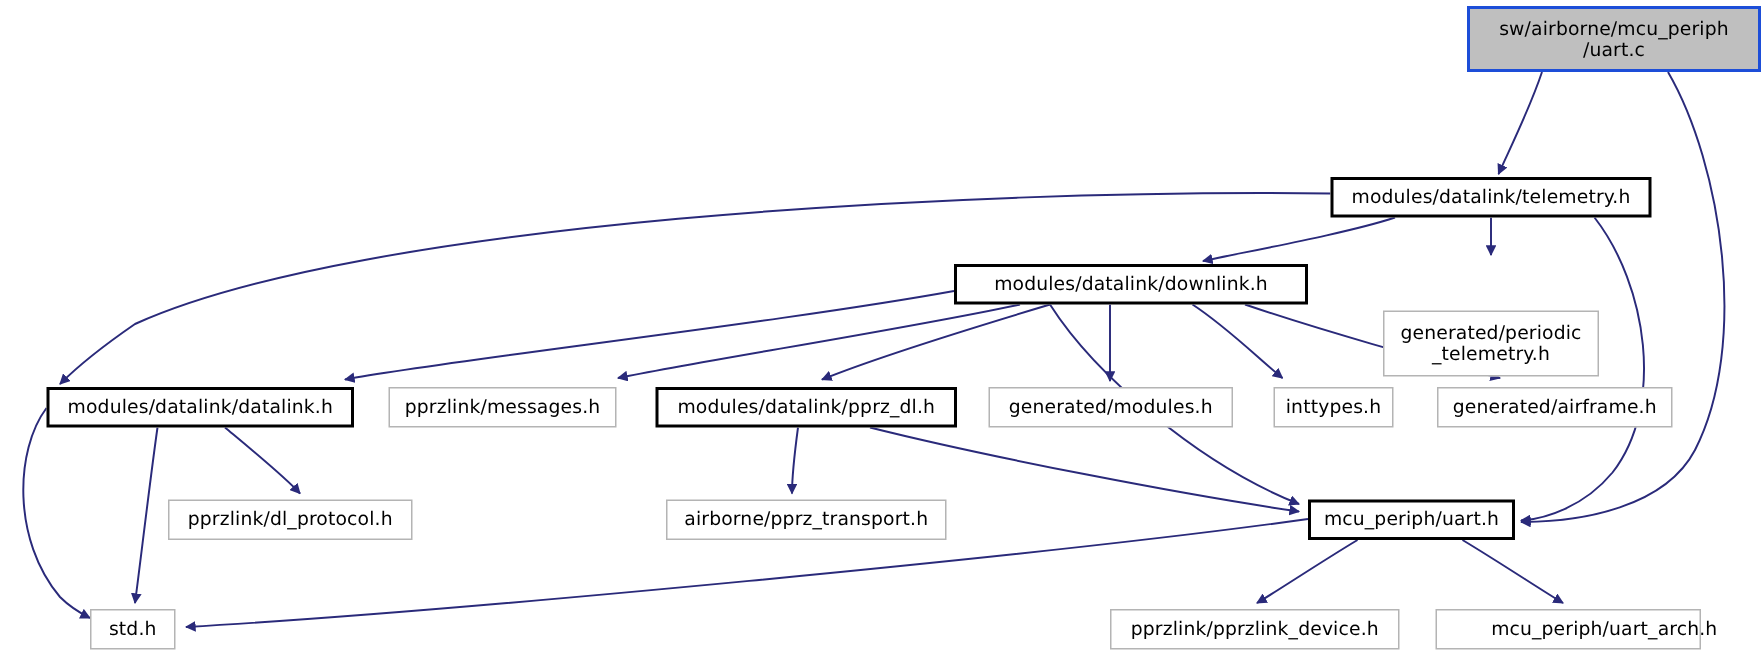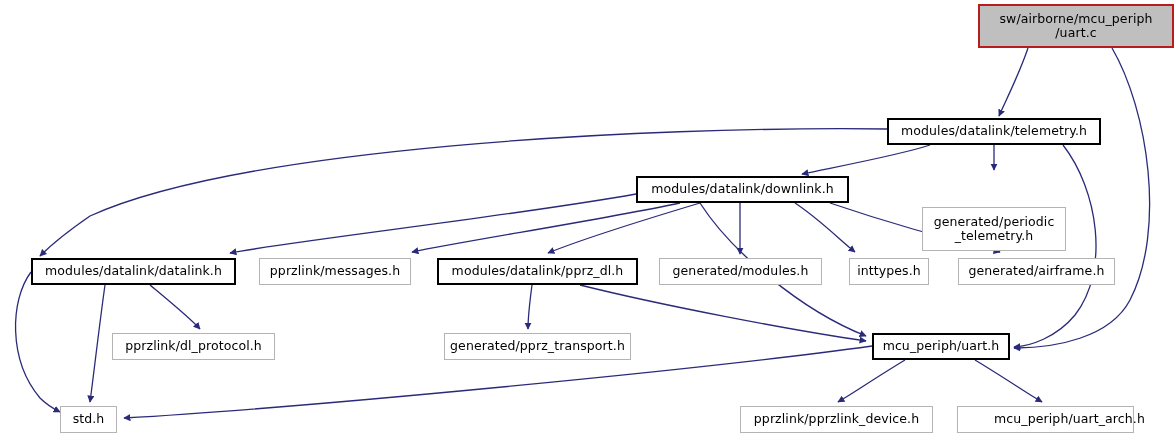--- a/index.html
+++ b/index.html
@@ -34,21 +34,21 @@
     color: #000000;
     background: #ffffff;
     border: 1px solid #b4b4b4;
     white-space: pre-line;
     letter-spacing: 0.1px;
   }
   .node.bold {
     border: 2px solid #000000;
   }
   .node.root {
-    border: 2px solid #b91c1c;
+    border: 2px solid #1d4ed8;
     background: #bfbfbf;
   }
   .node-label {
     display: block;
     padding: 0 5px;
   }
 </style>
 </head>
 <body>
 
@@ -82,27 +82,27 @@
         <path d="M 975 360 C 1000 375, 1030 395, 1042 402" fill="none" stroke="#2a2a7a" stroke-width="1.3" marker-end="url(#arrow)"></path>
         <path d="M 872 346 C 700 370, 300 408, 124 418" fill="none" stroke="#2a2a7a" stroke-width="1.3" marker-end="url(#arrow)"></path>
       </g>
   </svg>
   <div id="node-layer">
       <div class="node root" style="left: 978px; top: 4px; width: 196px; height: 44px;"><span class="node-label">sw/airborne/mcu_periph
 /uart.c</span></div>
       <div class="node bold" style="left: 887px; top: 118px; width: 214px; height: 27px;"><span class="node-label">modules/datalink/telemetry.h</span></div>
       <div class="node " style="left: 922px; top: 172px; width: 144px; height: 44px; margin-top: 35px;"><span class="node-label">generated/periodic
 _telemetry.h</span></div>
-      <div class="node bold" style="left: 636px; top: 176px; width: 213px; height: 27px;"><span class="node-label">modules/datalink/downlink.h</span></div>
+      <div class="node bold" style="left: 636px; top: 176px; width: 236px; height: 27px;"><span class="node-label">modules/datalink/downlink.h</span></div>
       <div class="node bold" style="left: 31px; top: 258px; width: 205px; height: 27px;"><span class="node-label">modules/datalink/datalink.h</span></div>
       <div class="node " style="left: 259px; top: 258px; width: 152px; height: 27px;"><span class="node-label">pprzlink/messages.h</span></div>
       <div class="node bold" style="left: 437px; top: 258px; width: 201px; height: 27px;"><span class="node-label">modules/datalink/pprz_dl.h</span></div>
       <div class="node " style="left: 659px; top: 258px; width: 163px; height: 27px;"><span class="node-label">generated/modules.h</span></div>
       <div class="node " style="left: 849px; top: 258px; width: 80px; height: 27px;"><span class="node-label">inttypes.h</span></div>
       <div class="node " style="left: 958px; top: 258px; width: 157px; height: 27px;"><span class="node-label">generated/airframe.h</span></div>
       <div class="node " style="left: 112px; top: 333px; width: 163px; height: 27px;"><span class="node-label">pprzlink/dl_protocol.h</span></div>
-      <div class="node " style="left: 444px; top: 333px; width: 187px; height: 27px;"><span class="node-label">generated/pprz_transport.h</span></div>
+      <div class="node " style="left: 444px; top: 333px; width: 187px; height: 27px;"><span class="node-label">airborne/pprz_transport.h</span></div>
       <div class="node bold" style="left: 872px; top: 333px; width: 138px; height: 27px; justify-content: center;"><span class="node-label">mcu_periph/uart.h</span></div>
       <div class="node " style="left: 60px; top: 406px; width: 57px; height: 27px;"><span class="node-label">std.h</span></div>
       <div class="node " style="left: 740px; top: 406px; width: 193px; height: 27px;"><span class="node-label">pprzlink/pprzlink_device.h</span></div>
       <div class="node " style="left: 957px; top: 406px; width: 177px; height: 27px; padding-left: 48px;"><span class="node-label">mcu_periph/uart_arch.h</span></div>
     </div>
 </div>
 
 </body></html>

